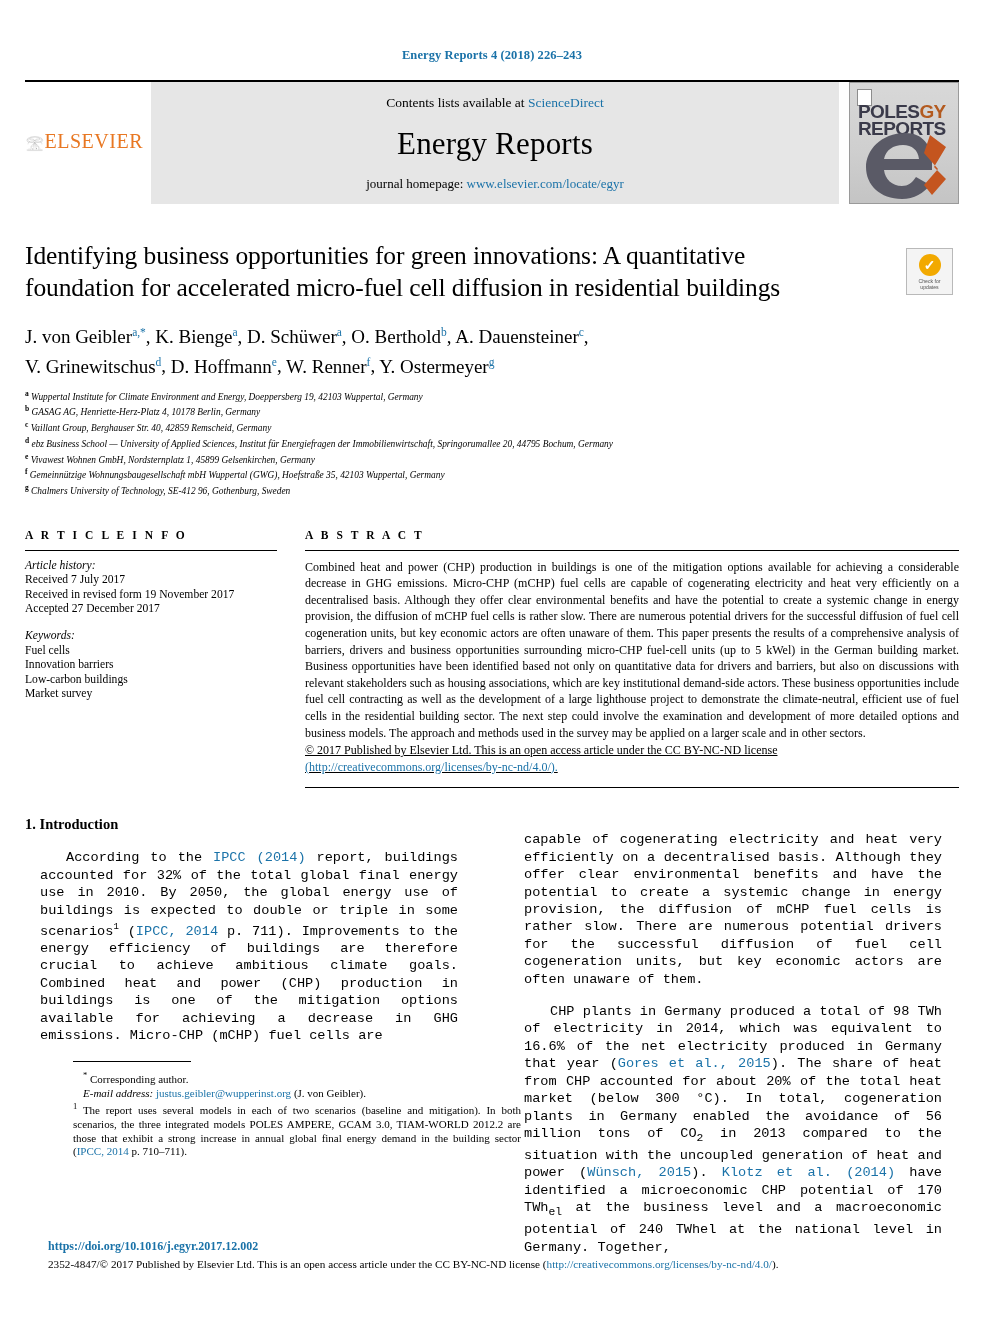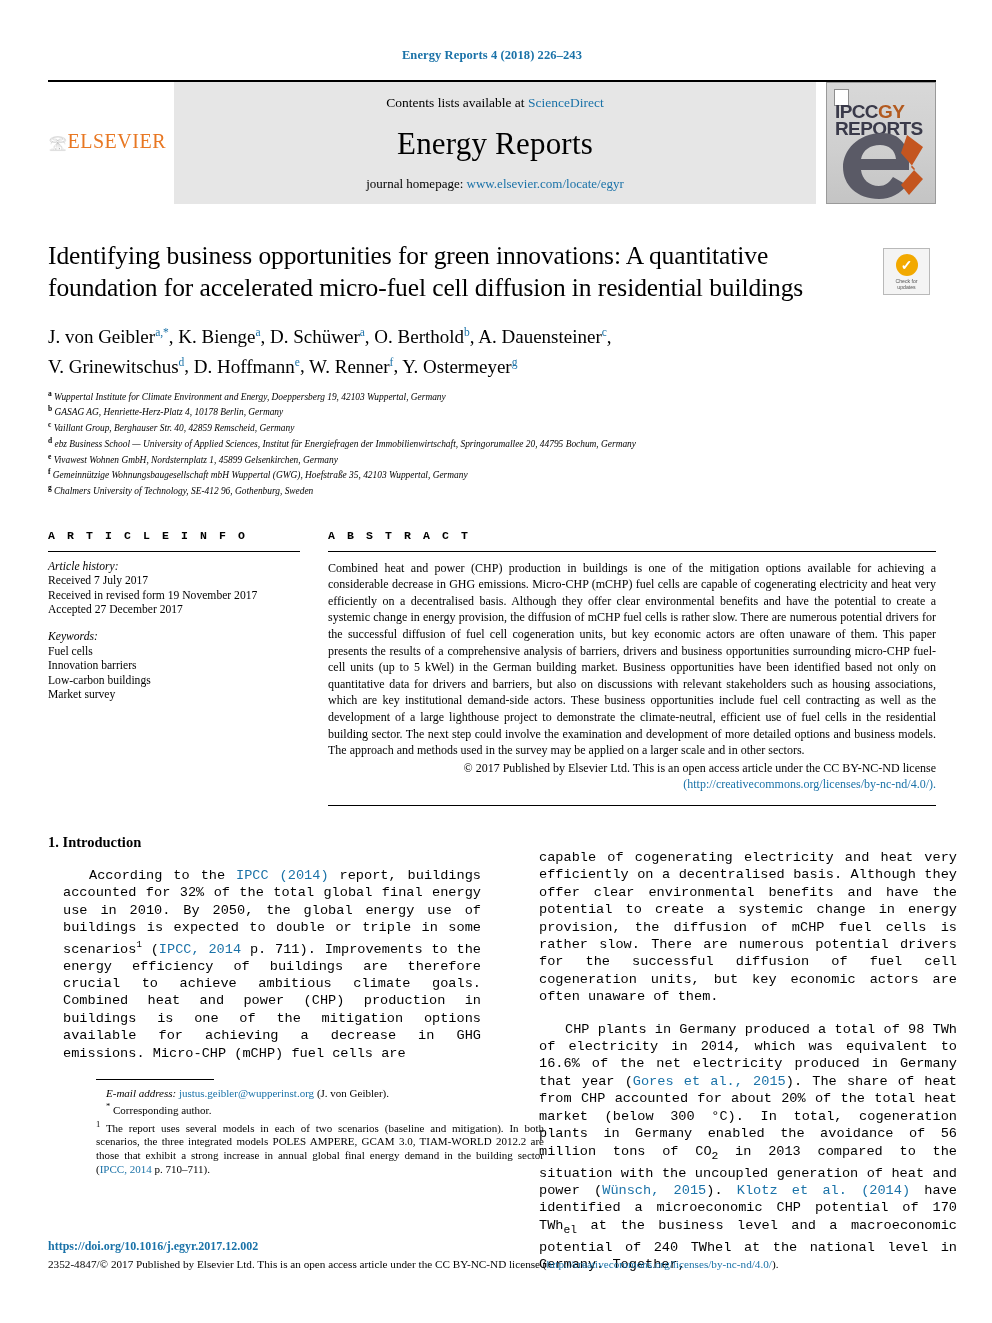--- a/index.html
+++ b/index.html
@@ -13,21 +13,21 @@
     font-family: "Liberation Serif", serif;
     color: #000000;
     position: relative;
     overflow: hidden;
   }
   .page {
     position: relative;
     width: 984px;
     height: 1323px;
     box-sizing: border-box;
-    padding: 0 48px;
+    padding: 0 25px;
   }
   a, .link {
     color: #1a72a8;
     text-decoration: none;
   }
 
   
   .running-head {
     text-align: center;
     color: #1a72a8;
@@ -199,21 +199,21 @@
   
   .info-abstract {
     margin-top: 31px;
     display: flex;
     gap: 28px;
   }
   .col-info { width: 252px; flex: 0 0 252px; }
   .col-abstract { flex: 1 1 auto; }
 
   .sec-head {
-    font-family: Liberation Mono, monospace;
+    font-family: Liberation Serif, serif;
     font-weight: bold;
     font-size: 11.5px;
     letter-spacing: 2.6px;
   }
   .rule {
     border-top: 1.6px solid #000;
     margin-top: 9px;
     margin-bottom: 8px;
   }
   .info-body {
@@ -223,32 +223,33 @@
   .info-body .ital { font-style: italic; }
   .kw-block { margin-top: 12px; }
 
   .abstract-body {
     font-size: 12px;
     line-height: 16.6px;
     text-align: justify;
   }
   .abstract-copy {
     margin-top: 1px;
-    text-align: right;
+    text-align: left;
+    text-decoration: underline;
   }
   .abstract-rule-bottom {
     border-top: 1px solid #000;
     margin-top: 12px;
   }
 
   
   .body-cols {
     margin-top: 28px;
     display: flex;
-    gap: 28px;
+    gap: 36px;
   }
   .bcol { width: 448px; flex: 0 0 448px; position: relative; }
   h2.section-title {
     font-family: "Liberation Serif", serif;
     font-weight: bold;
     font-size: 14.5px;
     margin: 0 0 16px 0;
   }
   .para {
     font-size: 13.6px;
@@ -347,21 +348,21 @@
       </div>
       <div class="journal-name">Energy Reports</div>
       <div class="homepage-line">
         <span>journal homepage: </span><span class="link">www.elsevier.com/locate/egyr</span>
       </div>
     </div>
 
     <div class="banner-cover">
       <div class="cover-top-sq"></div>
       <div class="cover-title">
-        <span>IPCC</span><span class="gy">GY</span><br>
+        <span>POLES</span><span class="gy">GY</span><br>
         <span>REPORTS</span>
       </div>
       <svg class="cover-e" viewBox="0 0 100 72">
         <path d="M52 4 C26 4 12 22 12 38 C12 56 26 70 48 70 C60 70 70 64 76 56 L62 48 C58 54 54 57 48 57 C38 57 31 50 30 41 L78 41 L78 34 C78 16 68 4 52 4 Z M30 30 C32 21 39 16 49 16 C58 16 64 21 65 30 Z" fill="#5a5a66"></path>
         <path d="M76 6 L92 18 L80 38 L92 50 L78 66 L70 56 L84 40 L70 24 Z" fill="#c4551f"></path>
       </svg>
     </div>
   </div>
 
   <div class="title-area">
@@ -436,27 +437,27 @@
 
     <div class="bcol">
       <h2 class="section-title">1. Introduction</h2>
       <p class="para">
         <span>According to the </span><span class="link">IPCC (2014)</span><span> report, buildings accounted for 32% of the total global final energy use in 2010. By 2050, the global energy use of buildings is expected to double or triple in some scenarios</span><sup>1</sup><span> (</span><span class="link">IPCC, 2014</span><span> p. 711). Improvements to the energy efficiency of buildings are therefore crucial to achieve ambitious climate goals. Combined heat and power (CHP) production in buildings is one of the mitigation options available for achieving a decrease in GHG emissions. Micro-CHP (mCHP) fuel cells are</span>
       </p>
 
       <div class="footnotes">
         <div class="fn-rule"></div>
         <div class="fn fn-corresponding">
+          <span class="fn-mark">*</span>
+          <span>Corresponding author.</span>
+        </div>
+        <div class="fn fn-corresponding">
           <span class="ital">E-mail address:</span>
           <span class="link">justus.geibler@wupperinst.org</span>
           <span>(J. von Geibler).</span>
-        </div>
-        <div class="fn fn-corresponding">
-          <span class="fn-mark">*</span>
-          <span>Corresponding author.</span>
         </div>
         <div class="fn">
           <span class="fn-mark">1</span>
           <span>The report uses several models in each of two scenarios (baseline and mitigation). In both scenarios, the three integrated models POLES AMPERE, GCAM 3.0, TIAM-WORLD 2012.2 are those that exhibit a strong increase in annual global final energy demand in the building sector (</span><span class="link">IPCC, 2014</span><span> p. 710–711).</span>
         </div>
       </div>
     </div>
 
     <div class="bcol">
       <p class="para" style="text-indent:0">capable of cogenerating electricity and heat very efficiently on a decentralised basis. Although they offer clear environmental benefits and have the potential to create a systemic change in energy provision, the diffusion of mCHP fuel cells is rather slow. There are numerous potential drivers for the successful diffusion of fuel cell cogeneration units, but key economic actors are often unaware of them.</p>

